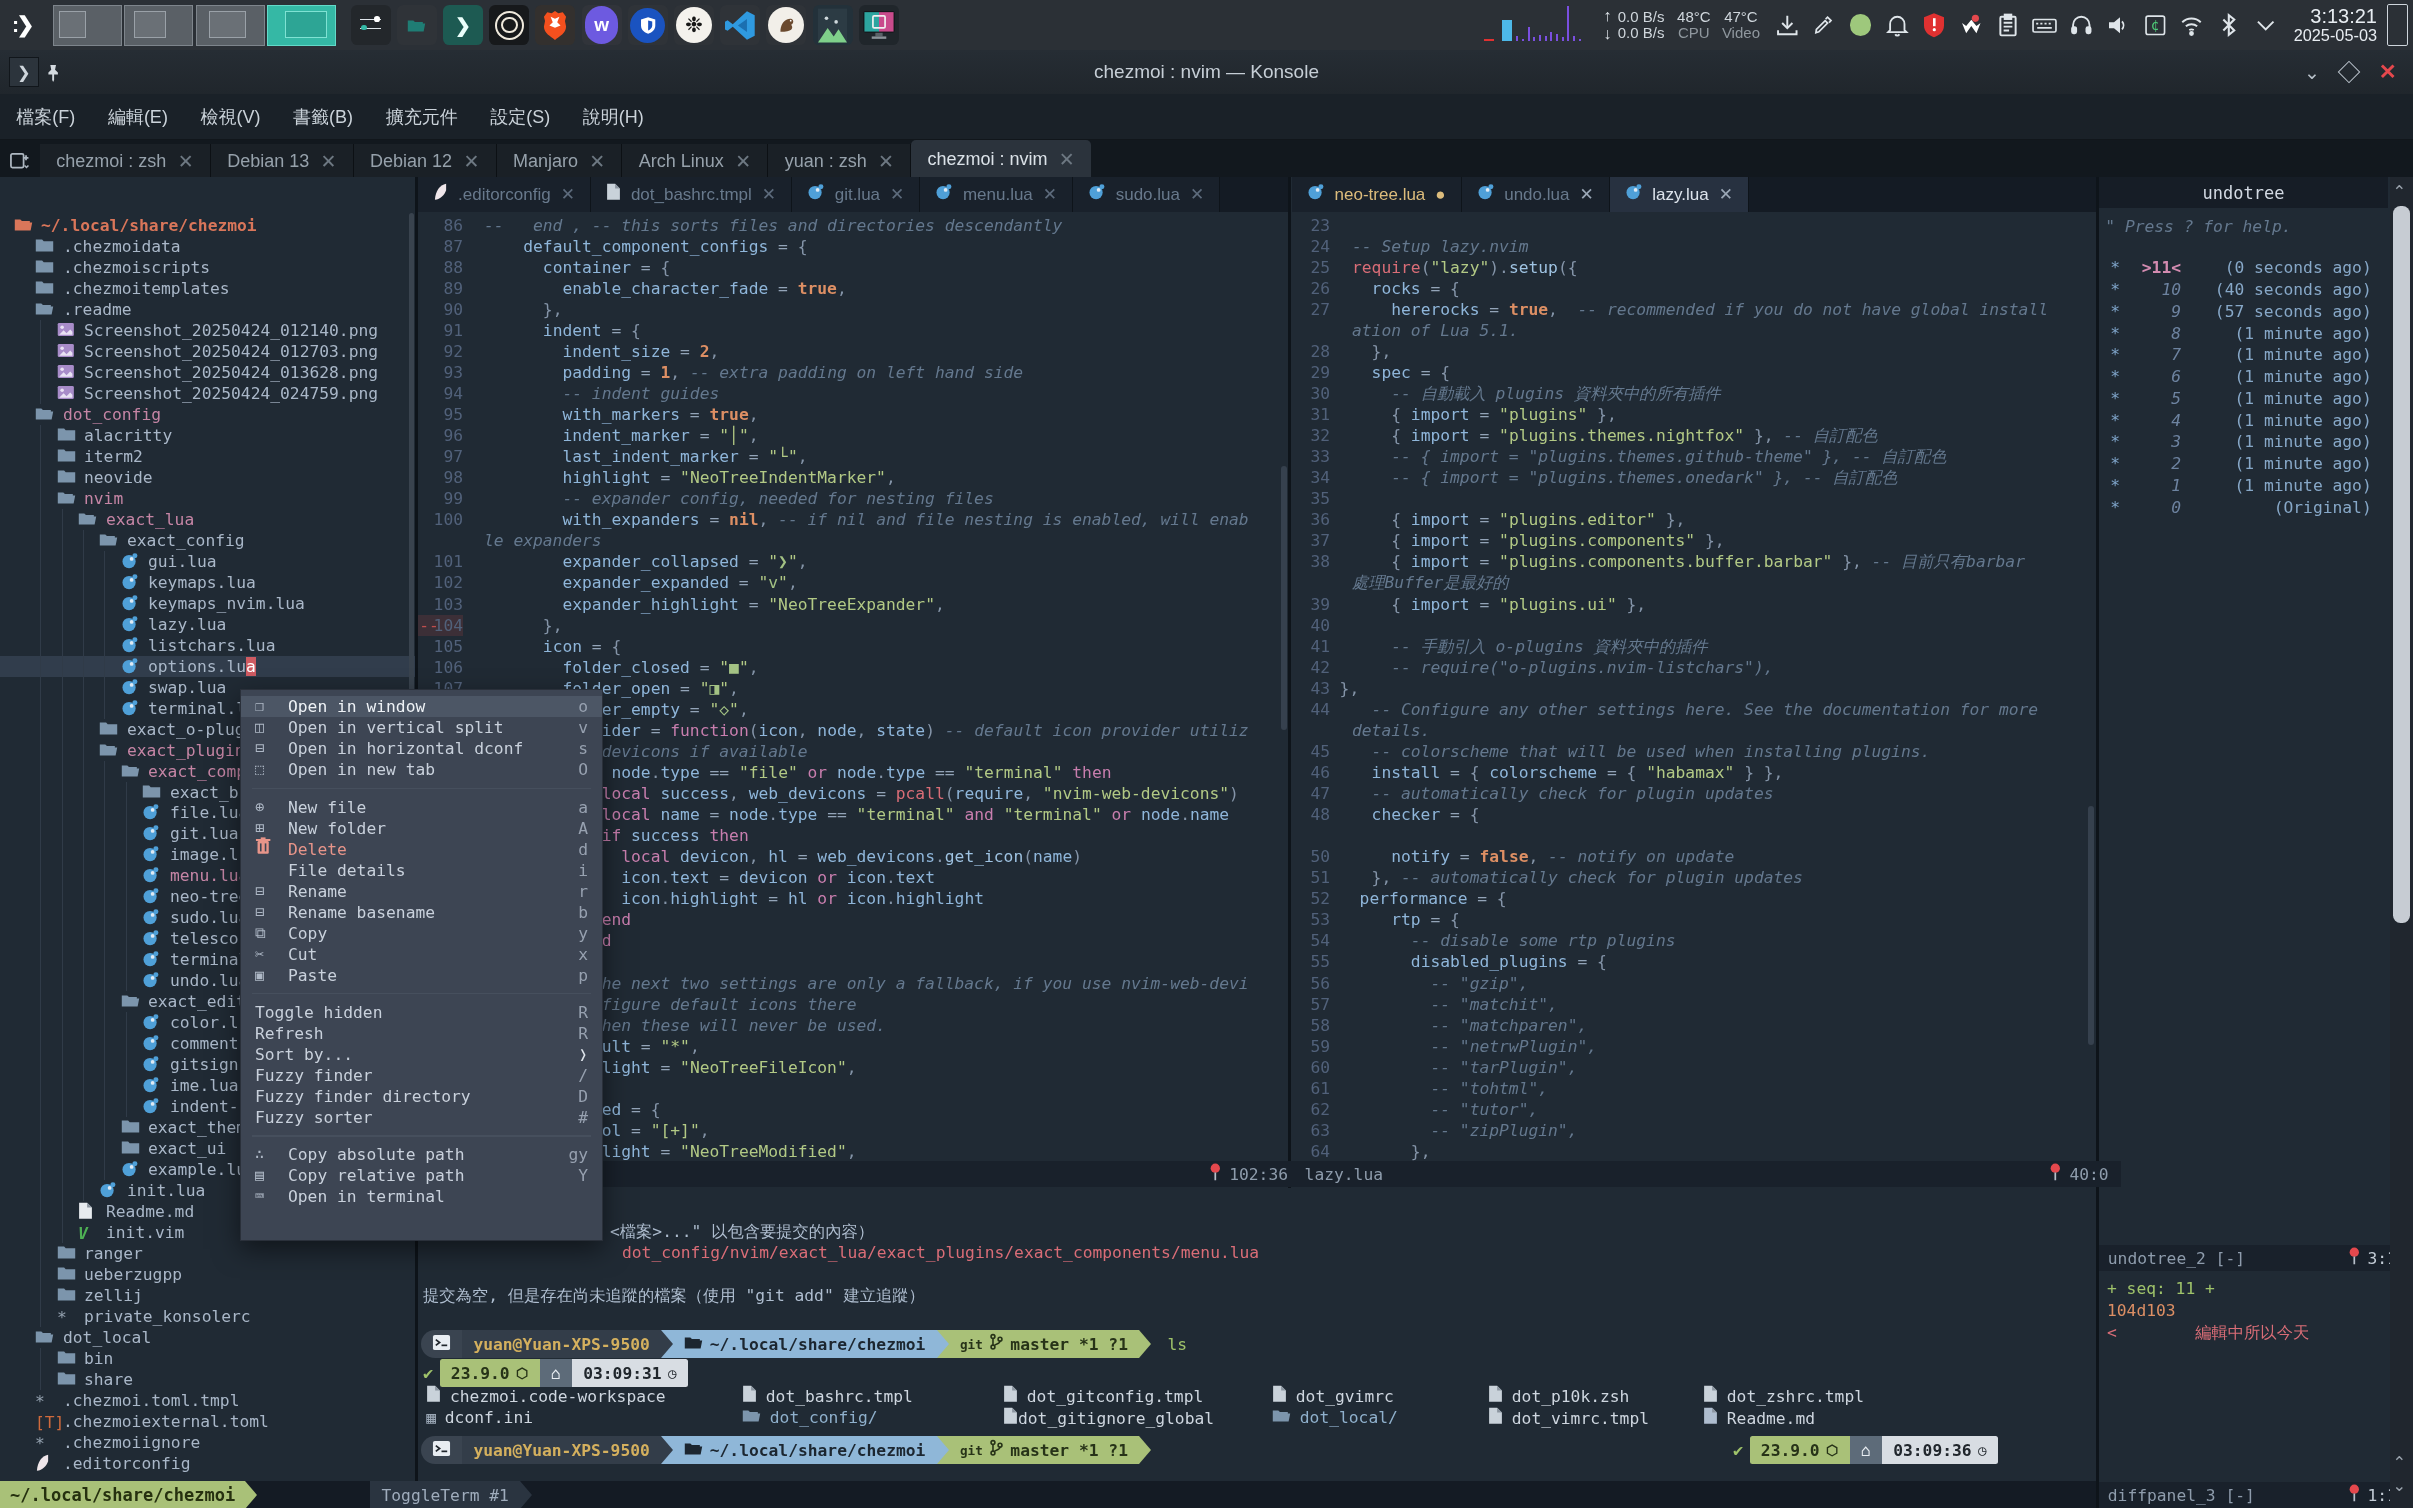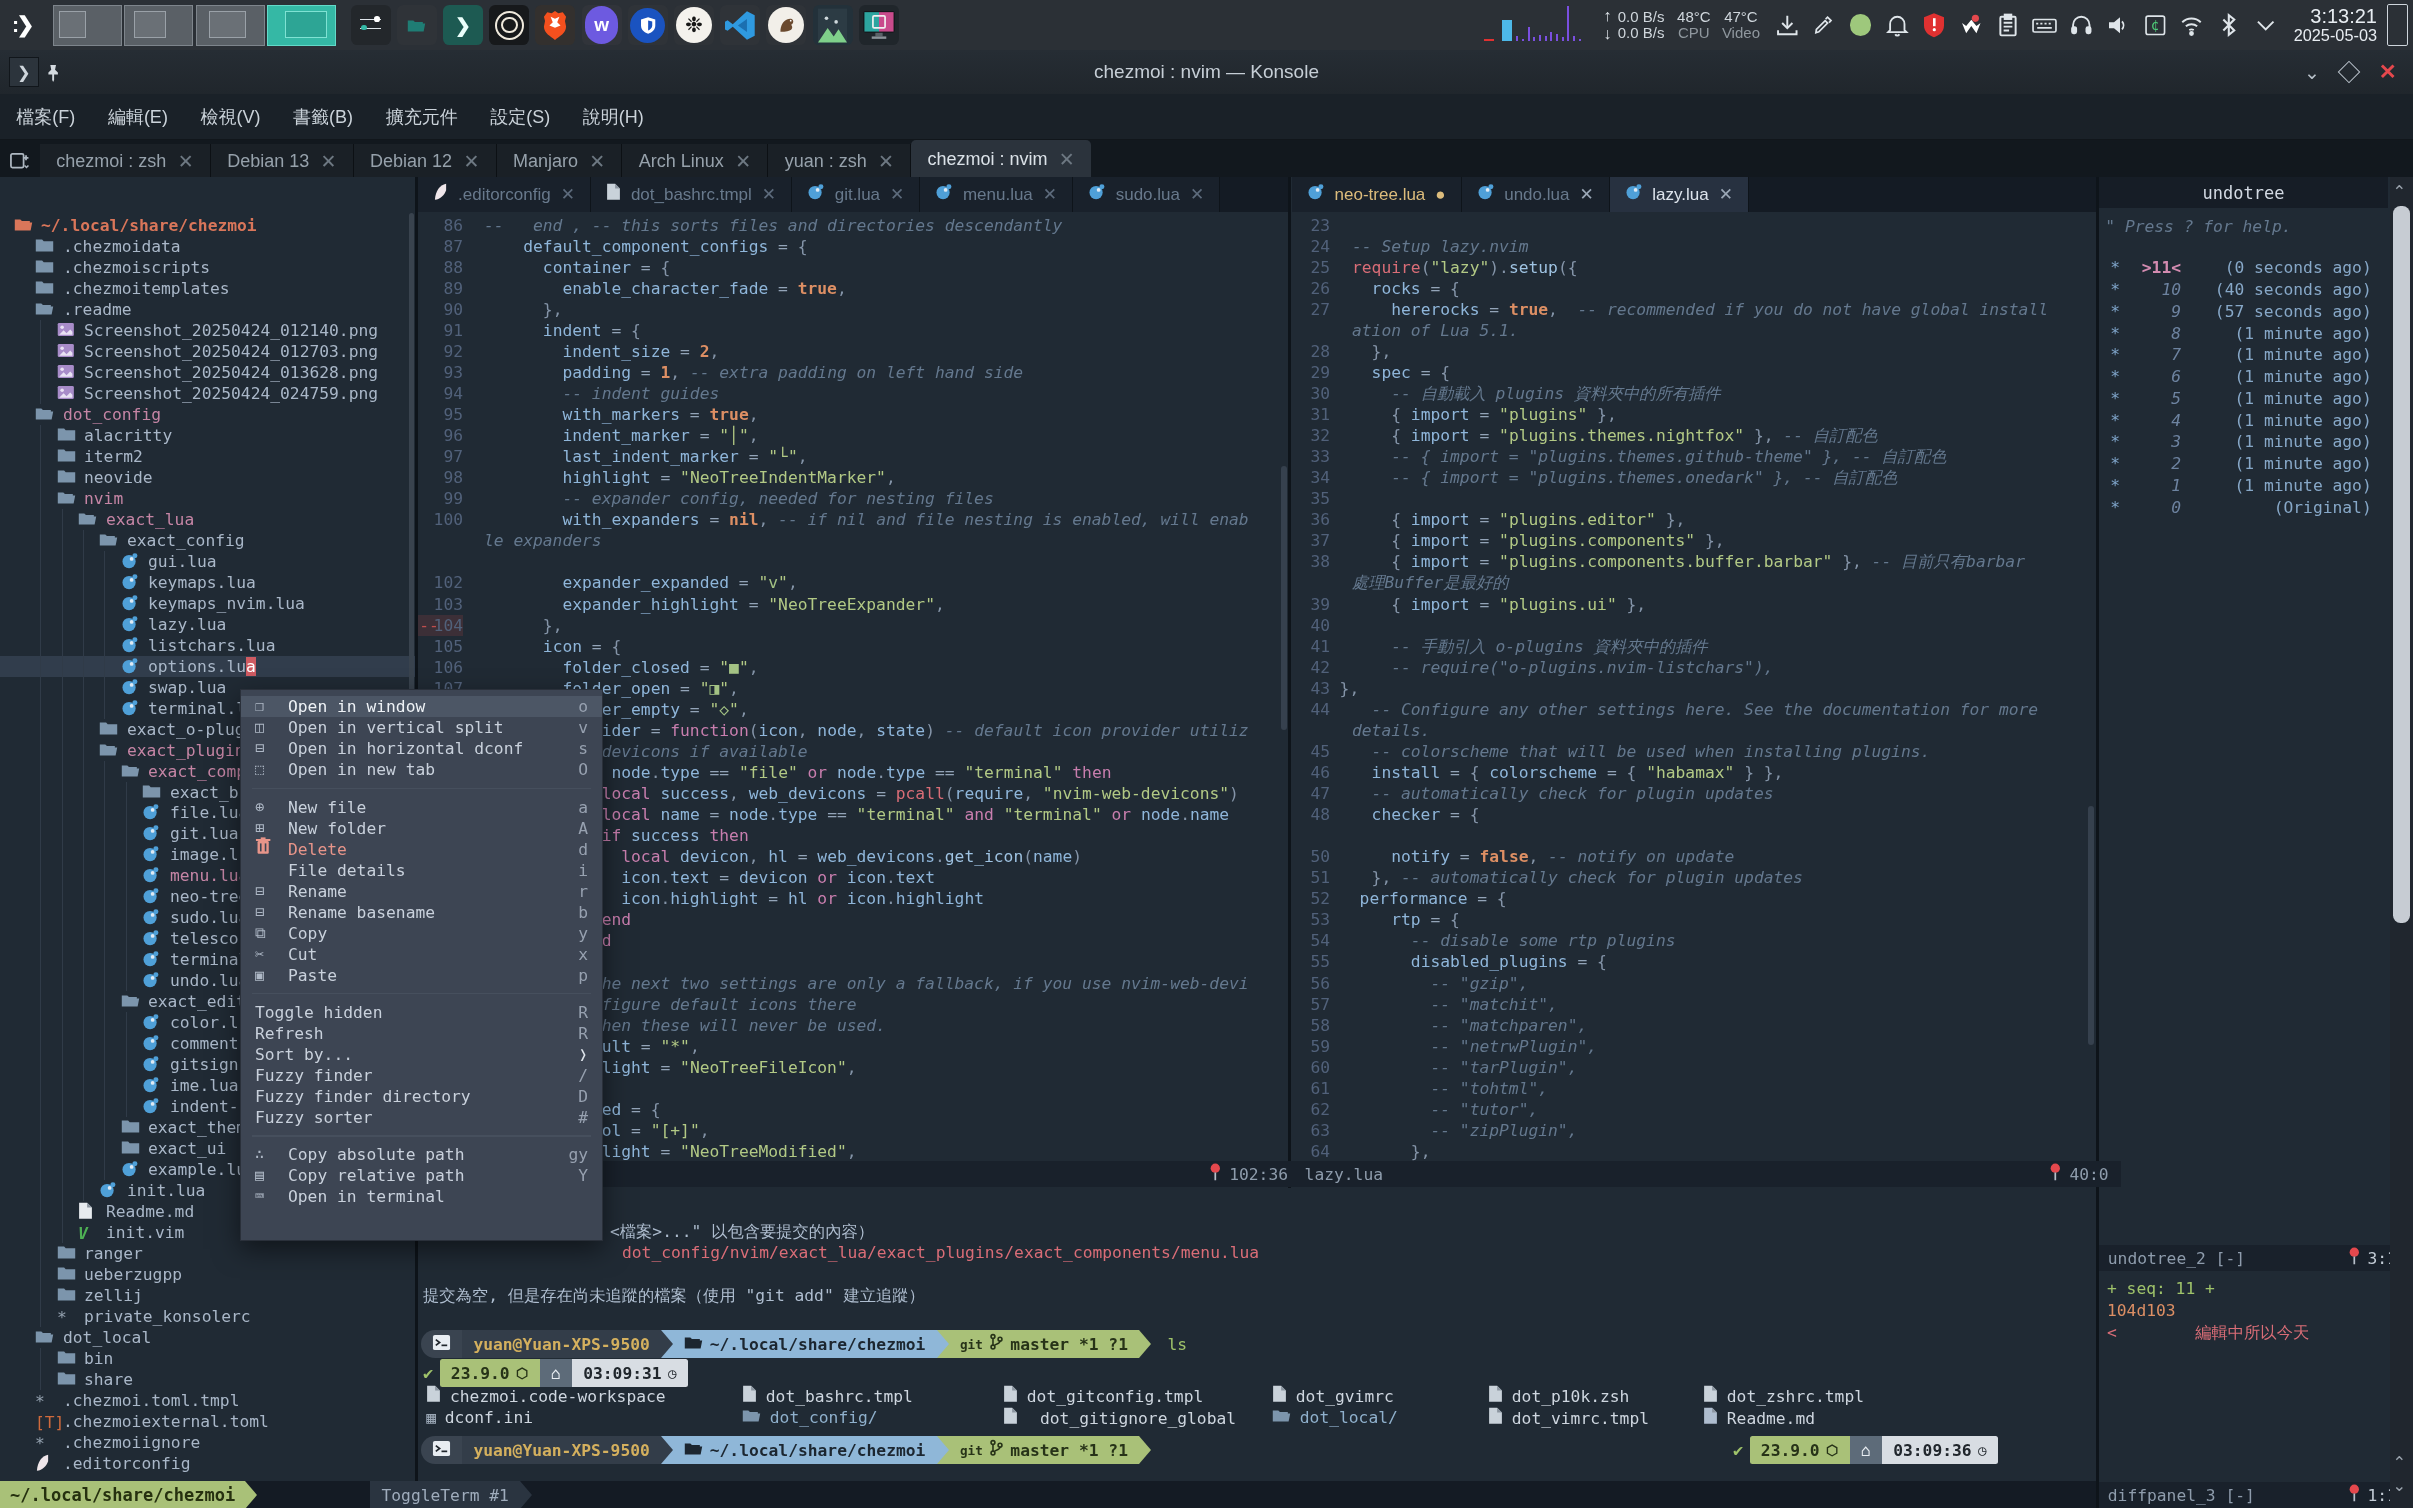--- a/index.html
+++ b/index.html
@@ -658,20 +658,21 @@
       <div class="code-row mono" style="top: 129px; width: 870px; padding-left: 66px;"><span class="lnum" style="width: 45px; background: transparent;">92</span><span class="tk-t">        </span><span class="tk-v">indent_size</span><span class="tk-o"> = </span><span class="tk-n">2</span><span class="tk-p">,</span></div>
       <div class="code-row mono" style="top: 150px; width: 870px; padding-left: 66px;"><span class="lnum" style="width: 45px; background: transparent;">93</span><span class="tk-t">        </span><span class="tk-v">padding</span><span class="tk-o"> = </span><span class="tk-n">1</span><span class="tk-p">,</span><span class="tk-c"> -- extra padding on left hand side</span></div>
       <div class="code-row mono" style="top: 171px; width: 870px; padding-left: 66px;"><span class="lnum" style="width: 45px; background: transparent;">94</span><span class="tk-t">        </span><span class="tk-c">-- indent guides</span></div>
       <div class="code-row mono" style="top: 192px; width: 870px; padding-left: 66px;"><span class="lnum" style="width: 45px; background: transparent;">95</span><span class="tk-t">        </span><span class="tk-v">with_markers</span><span class="tk-o"> = </span><span class="tk-n">true</span><span class="tk-p">,</span></div>
       <div class="code-row mono" style="top: 213px; width: 870px; padding-left: 66px;"><span class="lnum" style="width: 45px; background: transparent;">96</span><span class="tk-t">        </span><span class="tk-v">indent_marker</span><span class="tk-o"> = </span><span class="tk-s">"│"</span><span class="tk-p">,</span></div>
       <div class="code-row mono" style="top: 234px; width: 870px; padding-left: 66px;"><span class="lnum" style="width: 45px; background: transparent;">97</span><span class="tk-t">        </span><span class="tk-v">last_indent_marker</span><span class="tk-o"> = </span><span class="tk-s">"└"</span><span class="tk-p">,</span></div>
       <div class="code-row mono" style="top: 255px; width: 870px; padding-left: 66px;"><span class="lnum" style="width: 45px; background: transparent;">98</span><span class="tk-t">        </span><span class="tk-v">highlight</span><span class="tk-o"> = </span><span class="tk-s">"NeoTreeIndentMarker"</span><span class="tk-p">,</span></div>
       <div class="code-row mono" style="top: 276px; width: 870px; padding-left: 66px;"><span class="lnum" style="width: 45px; background: transparent;">99</span><span class="tk-t">        </span><span class="tk-c">-- expander config, needed for nesting files</span></div>
       <div class="code-row mono" style="top: 297px; width: 870px; padding-left: 66px;"><span class="lnum" style="width: 45px; background: transparent;">100</span><span class="tk-t">        </span><span class="tk-v">with_expanders</span><span class="tk-o"> = </span><span class="tk-n">nil</span><span class="tk-p">,</span><span class="tk-c"> -- if nil and file nesting is enabled, will enab</span></div>
       <div class="code-row mono" style="top: 318px; width: 870px; padding-left: 66px;"><span class="lnum" style="width: 45px; background: transparent;"></span><span class="tk-c">le expanders</span></div>
+      <div class="code-row mono" style="top: 339px; width: 870px; padding-left: 66px;"><span class="lnum" style="width: 45px; background: transparent;">101</span><span class="tk-t">        </span><span class="tk-v">expander_collapsed</span><span class="tk-o"> = </span><span class="tk-s">"</span><span class="tk-g">❯</span><span class="tk-s">"</span><span class="tk-p">,</span></div>
       <div class="code-row mono" style="top: 360px; width: 870px; padding-left: 66px;"><span class="lnum" style="width: 45px; background: transparent;">102</span><span class="tk-t">        </span><span class="tk-v">expander_expanded</span><span class="tk-o"> = </span><span class="tk-s">"</span><span class="tk-g">v</span><span class="tk-s">"</span><span class="tk-p">,</span></div>
       <div class="code-row mono" style="top: 382px; width: 870px; padding-left: 66px;"><span class="lnum" style="width: 45px; background: transparent;">103</span><span class="tk-t">        </span><span class="tk-v">expander_highlight</span><span class="tk-o"> = </span><span class="tk-s">"NeoTreeExpander"</span><span class="tk-p">,</span></div>
       <div class="code-row mono" style="top: 403px; width: 870px; padding-left: 66px;"><span style="position: absolute; left: 1.3px; color: rgb(192, 80, 80);">--</span><span class="lnum" style="width: 45px; background: rgba(190, 70, 70, 0.18);">104</span><span class="tk-t">      </span><span class="tk-p">},</span></div>
       <div class="code-row mono" style="top: 424px; width: 870px; padding-left: 66px;"><span class="lnum" style="width: 45px; background: transparent;">105</span><span class="tk-t">      </span><span class="tk-v">icon</span><span class="tk-o"> = </span><span class="tk-p">{</span></div>
       <div class="code-row mono" style="top: 445px; width: 870px; padding-left: 66px;"><span class="lnum" style="width: 45px; background: transparent;">106</span><span class="tk-t">        </span><span class="tk-v">folder_closed</span><span class="tk-o"> = </span><span class="tk-s">"</span><span class="tk-g">■</span><span class="tk-s">"</span><span class="tk-p">,</span></div>
       <div class="code-row mono" style="top: 466px; width: 870px; padding-left: 66px;"><span class="lnum" style="width: 45px; background: transparent;">107</span><span class="tk-t">        </span><span class="tk-v">folder_open</span><span class="tk-o"> = </span><span class="tk-s">"</span><span class="tk-g">◨</span><span class="tk-s">"</span><span class="tk-p">,</span></div>
       <div class="code-row mono" style="top: 487px; width: 870px; padding-left: 66px;"><span class="lnum" style="width: 45px; background: transparent;">108</span><span class="tk-t">        </span><span class="tk-v">folder_empty</span><span class="tk-o"> = </span><span class="tk-s">"</span><span class="tk-g">◇</span><span class="tk-s">"</span><span class="tk-p">,</span></div>
       <div class="code-row mono" style="top: 508px; width: 870px; padding-left: 66px;"><span class="lnum" style="width: 45px; background: transparent;">109</span><span class="tk-t">        </span><span class="tk-v">provider</span><span class="tk-o"> = </span><span class="tk-k">function</span><span class="tk-p">(</span><span class="tk-v">icon</span><span class="tk-p">, </span><span class="tk-v">node</span><span class="tk-p">, </span><span class="tk-v">state</span><span class="tk-p">)</span><span class="tk-c"> -- default icon provider utiliz</span></div>
       <div class="code-row mono" style="top: 529px; width: 870px; padding-left: 66px;"><span class="lnum" style="width: 45px; background: transparent;"></span><span class="tk-c">es nvim-web-devicons if available</span></div>
       <div class="code-row mono" style="top: 550px; width: 870px; padding-left: 66px;"><span class="lnum" style="width: 45px; background: transparent;">110</span><span class="tk-t">          </span><span class="tk-k">if</span><span class="tk-t"> </span><span class="tk-v">node</span><span class="tk-p">.</span><span class="tk-v">type</span><span class="tk-o"> == </span><span class="tk-s">"file"</span><span class="tk-t"> </span><span class="tk-k">or</span><span class="tk-t"> </span><span class="tk-v">node</span><span class="tk-p">.</span><span class="tk-v">type</span><span class="tk-o"> == </span><span class="tk-s">"terminal"</span><span class="tk-t"> </span><span class="tk-k">then</span></div>
@@ -862,21 +863,21 @@
             <path fill="#8b95a0" d="M11 1l6 6h-6z"></path>
           </svg></span><span style="color: rgb(206, 214, 223);">dot_p10k.zsh</span></div>
       <div class="term-line" style="left: 1285px; top: 197px; display: flex; gap: 8.8px; align-items: center;"><span><svg width="15" height="17.6" viewBox="0 0 18 22">
             <path fill="#c9d2da" d="M1 1h10l6 6v14H1z"></path>
             <path fill="#8b95a0" d="M11 1l6 6h-6z"></path>
           </svg></span><span style="color: rgb(206, 214, 223);">dot_zshrc.tmpl</span></div>
       <div class="term-line" style="left: 8.2px; top: 219px; display: flex; gap: 8.8px; align-items: center;"><span><span style="color:#9aa7b5">▦</span></span><span style="color: rgb(206, 214, 223);">dconf.ini</span></div>
       <div class="term-line" style="left: 324px; top: 219px; display: flex; gap: 8.8px; align-items: center;"><span><svg width="19" height="16.3" viewBox="0 0 24 20">
             <path fill="#7c95ac" d="M1 4h7l2 2h10v2H8l-2 10H1z M6 8h17l-2 10H4z"></path>
           </svg></span><span style="color: rgb(143, 176, 204);">dot_config/</span></div>
-      <div class="term-line" style="left: 585px; top: 219px; display: flex; gap: 22px; align-items: center;"><span><svg width="15" height="17.6" viewBox="0 0 18 22">
+      <div class="term-line" style="left: 585px; top: 219px; display: flex; gap: 0; align-items: center;"><span><svg width="15" height="17.6" viewBox="0 0 18 22">
             <path fill="#c9d2da" d="M1 1h10l6 6v14H1z"></path>
             <path fill="#8b95a0" d="M11 1l6 6h-6z"></path>
           </svg></span><span style="color: rgb(206, 214, 223);">dot_gitignore_global</span></div>
       <div class="term-line" style="left: 854px; top: 219px; display: flex; gap: 8.8px; align-items: center;"><span><svg width="19" height="16.3" viewBox="0 0 24 20">
             <path fill="#7c95ac" d="M1 4h7l2 2h10v2H8l-2 10H1z M6 8h17l-2 10H4z"></path>
           </svg></span><span style="color: rgb(143, 176, 204);">dot_local/</span></div>
       <div class="term-line" style="left: 1070px; top: 219px; display: flex; gap: 8.8px; align-items: center;"><span><svg width="15" height="17.6" viewBox="0 0 18 22">
             <path fill="#c9d2da" d="M1 1h10l6 6v14H1z"></path>
             <path fill="#8b95a0" d="M11 1l6 6h-6z"></path>
           </svg></span><span style="color: rgb(206, 214, 223);">dot_vimrc.tmpl</span></div>

